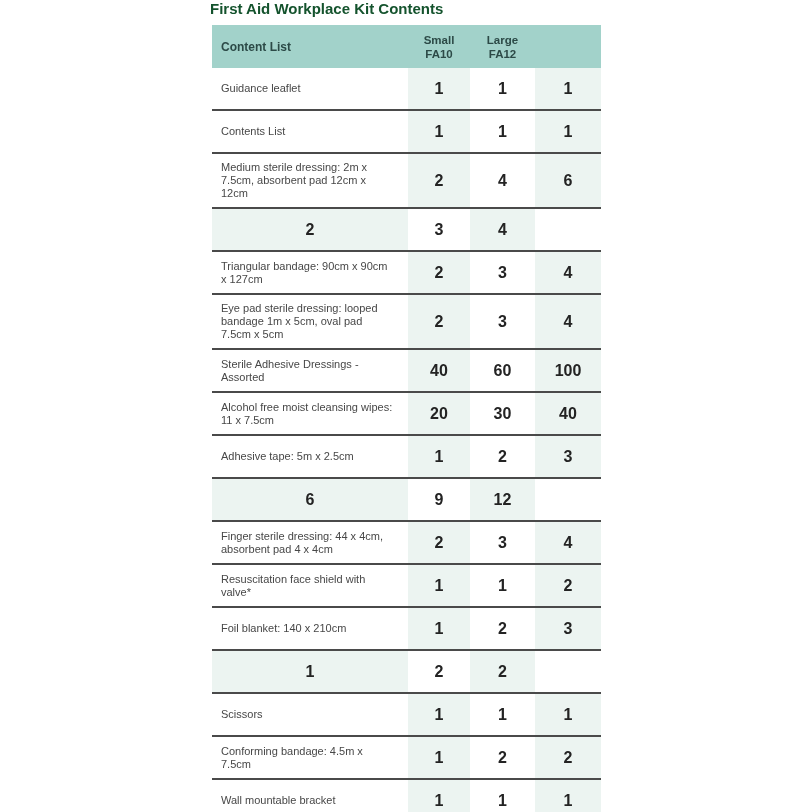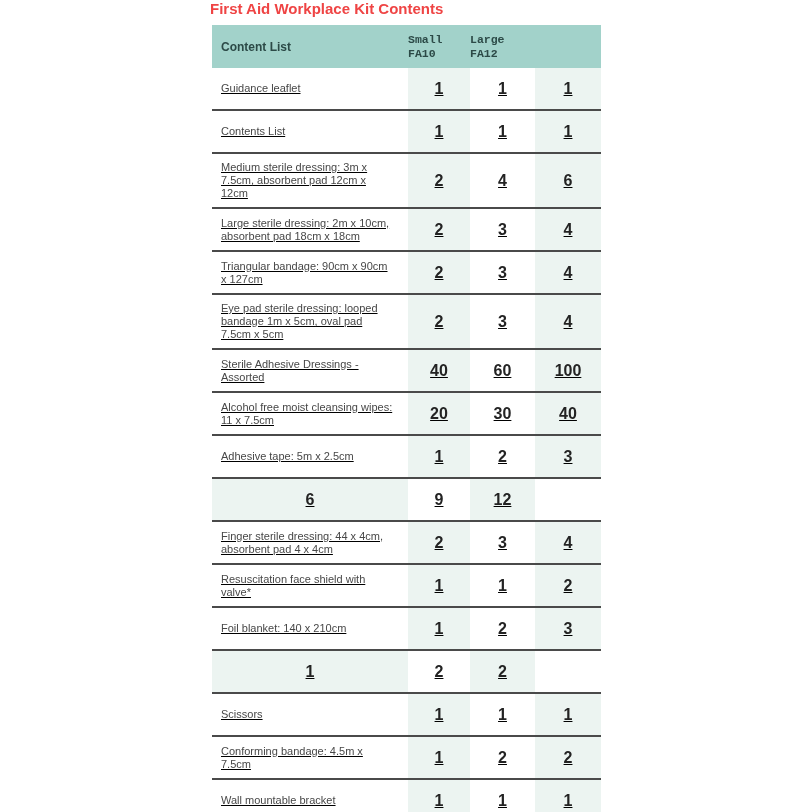--- a/index.html
+++ b/index.html
@@ -10,21 +10,21 @@
     font-family:"Liberation Sans",sans-serif;
     overflow:hidden;
   }
   .title{
     position:absolute;
     left:210px;top:0px;
     margin:0;
     font-size:15px;
     line-height:18px;
     font-weight:700;
-    color:#ef4444;
+    color:#14532d;
   }
   .kit-table{
     position:absolute;
     left:212px;top:25px;
     width:389px;
   }
   .thead{
     display:grid;
     grid-template-columns:196px 62px 65px 66px;
     background:#a2d2ca;
@@ -32,35 +32,33 @@
     box-sizing:border-box;
   }
   .th-content{
     display:flex;align-items:center;
     padding-left:9px;
     font-size:12px;font-weight:700;
     color:#2c4a47;
   }
   .th-size{
     display:flex;flex-direction:column;
-    align-items:flex-start;justify-content:center;
+    align-items:center;justify-content:center;
     text-align:center;
     font-size:11.5px;font-weight:700;
     line-height:14px;
     color:#2c4a47;
-    font-family:Liberation Mono, monospace;
   }
   .tr{
     display:grid;
     grid-template-columns:196px 62px 65px 66px;
     min-height:43px;
     border-bottom:2px solid #4a4a4a;
     box-sizing:border-box;
     background:#ffffff;
-    text-decoration:underline;
   }
   .td-item{
     display:flex;align-items:center;
     padding:7px 13px 7px 9px;
     box-sizing:border-box;
     font-size:11px;
     line-height:13px;
     color:#474747;
   }
   .td-num{
@@ -100,28 +98,27 @@
   </div>
 
   <div class="tr">
     <div class="td-item">Contents List</div>
     <div class="td-num band">1</div>
     <div class="td-num">1</div>
     <div class="td-num band">1</div>
   </div>
 
   <div class="tr">
-    <div class="td-item">Medium sterile dressing: 3m x 7.5cm, absorbent pad 12cm x 12cm</div>
+    <div class="td-item">Medium sterile dressing: 2m x 7.5cm, absorbent pad 12cm x 12cm</div>
     <div class="td-num band">2</div>
     <div class="td-num">4</div>
     <div class="td-num band">6</div>
   </div>
 
   <div class="tr">
-    <div class="td-item">Large sterile dressing: 2m x 10cm, absorbent pad 18cm x 18cm</div>
     <div class="td-num band">2</div>
     <div class="td-num">3</div>
     <div class="td-num band">4</div>
   </div>
 
   <div class="tr">
     <div class="td-item">Triangular bandage: 90cm x 90cm x 127cm</div>
     <div class="td-num band">2</div>
     <div class="td-num">3</div>
     <div class="td-num band">4</div>

